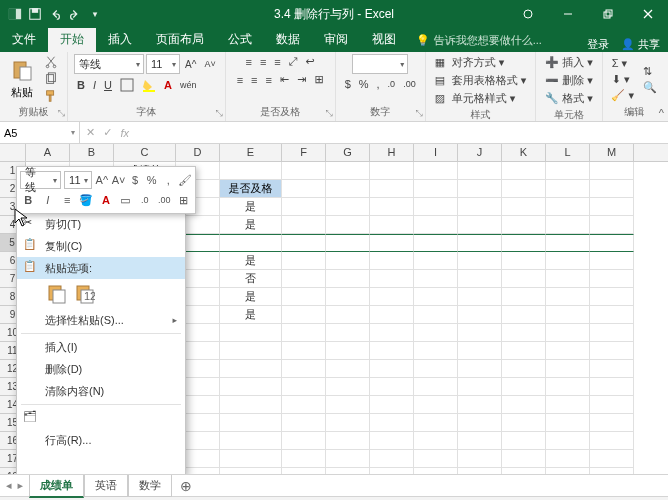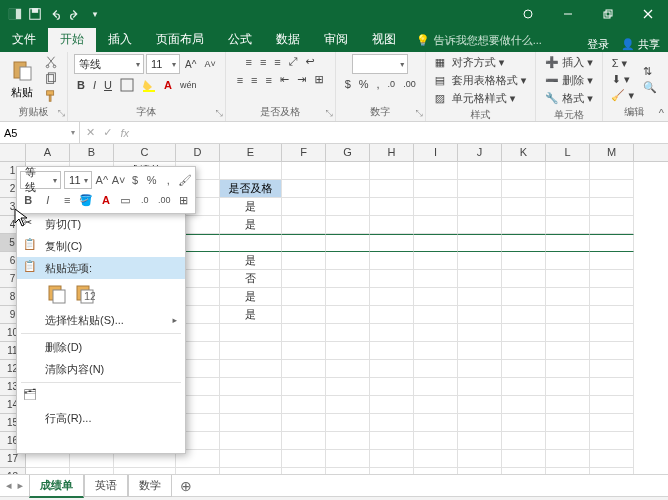--- a/index.html
+++ b/index.html
@@ -94,20 +94,21 @@
           <path d="M10 4 6 8l4 4M6 8h4a3 3 0 0 1 0 6"></path>
         </svg>
       </span>
     <span class="qat-ico">
         <svg viewBox="0 0 16 16" fill="none" stroke="#fff" stroke-width="1.4">
           <path d="M6 4l4 4-4 4M10 8H6a3 3 0 0 0 0 6"></path>
         </svg>
       </span>
     <span class="qat-ico" style="font-size:9px">▾</span>
   </div>
+  <div class="title">3.4 删除行与列 - Excel</div>
   <div class="winbtns">
     <div class="winbtn">
         <svg viewBox="0 0 10 10" stroke="#fff" fill="none">
           <circle cx="5" cy="5" r="4"></circle>
         </svg>
       </div>
     <div class="winbtn">
         <svg viewBox="0 0 10 10">
           <line x1="1" y1="5" x2="9" y2="5" stroke="#fff"></line>
         </svg>
@@ -674,20 +675,23 @@
             <text x="9" y="16" font-size="8" fill="#666">123</text>
           </svg>
         </div>
     </div>
     <div class="ctxitem">
         <span>选择性粘贴(S)...</span>
         <span class="arr">▸</span>
       </div>
     <div class="ctxsep"></div>
     <div class="ctxitem">
+        <span>插入(I)</span>
+      </div>
+    <div class="ctxitem">
         <span>删除(D)</span>
       </div>
     <div class="ctxitem">
         <span>清除内容(N)</span>
       </div>
     <div class="ctxsep"></div>
     <div class="ctxitem">
         <span class="ico">🗂</span>
       </div>
     <div class="ctxitem">

